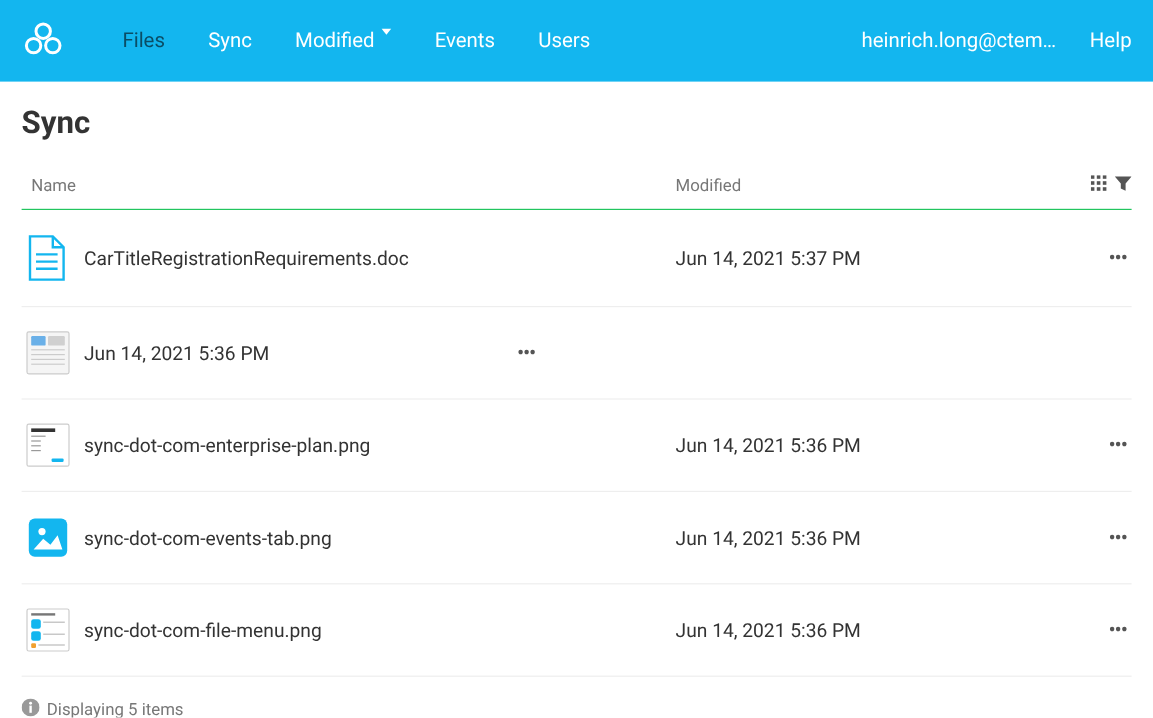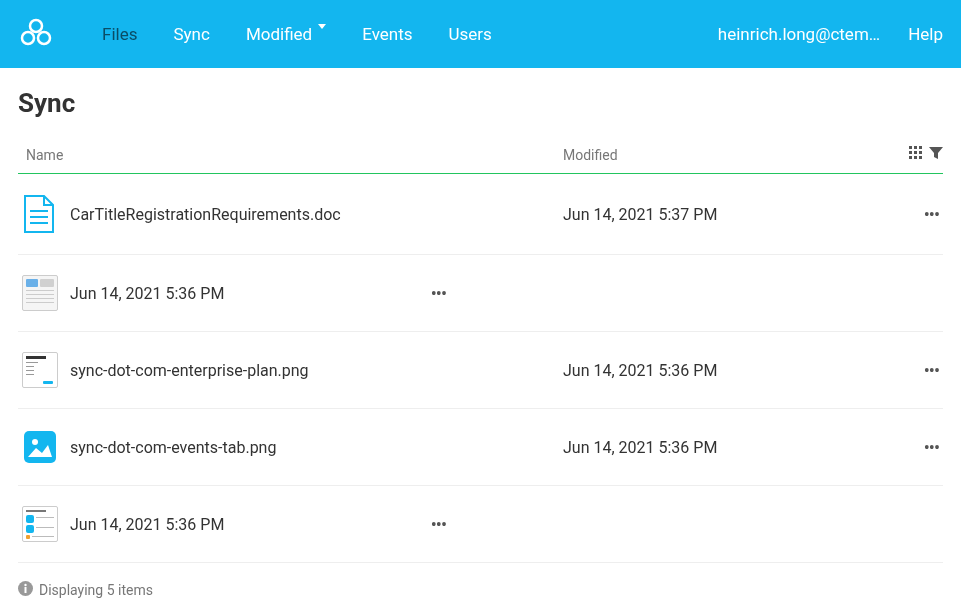--- a/index.html
+++ b/index.html
@@ -337,20 +337,21 @@
       <div class="thumb">
         <div style="position:absolute;top:3px;left:3px;width:20px;height:2px;background:#777;"></div>
         <div style="position:absolute;top:8px;left:3px;" class="thumb-filemenu-icon"></div>
         <div style="position:absolute;top:10px;left:13px;width:18px;height:1px;background:#bbb;"></div>
         <div style="position:absolute;top:18px;left:3px;" class="thumb-filemenu-icon"></div>
         <div style="position:absolute;top:20px;left:13px;width:18px;height:1px;background:#bbb;"></div>
         <div style="position:absolute;top:28px;left:3px;width:4px;height:4px;background:#f0a030;border-radius:1px;"></div>
         <div style="position:absolute;top:29px;left:9px;width:22px;height:1px;background:#bbb;"></div>
       </div>
     </div>
+    <div class="file-name">sync-dot-com-file-menu.png</div>
     <div class="file-modified">Jun 14, 2021 5:36 PM</div>
     <div class="file-actions">
       <span class="more-icon">•••</span>
     </div>
   </div>
 
   <div class="footer">
     <span>
       <svg width="15" height="15" viewBox="0 0 15 15">
         <circle cx="7.5" cy="7.5" r="7.5" fill="#999"></circle>

